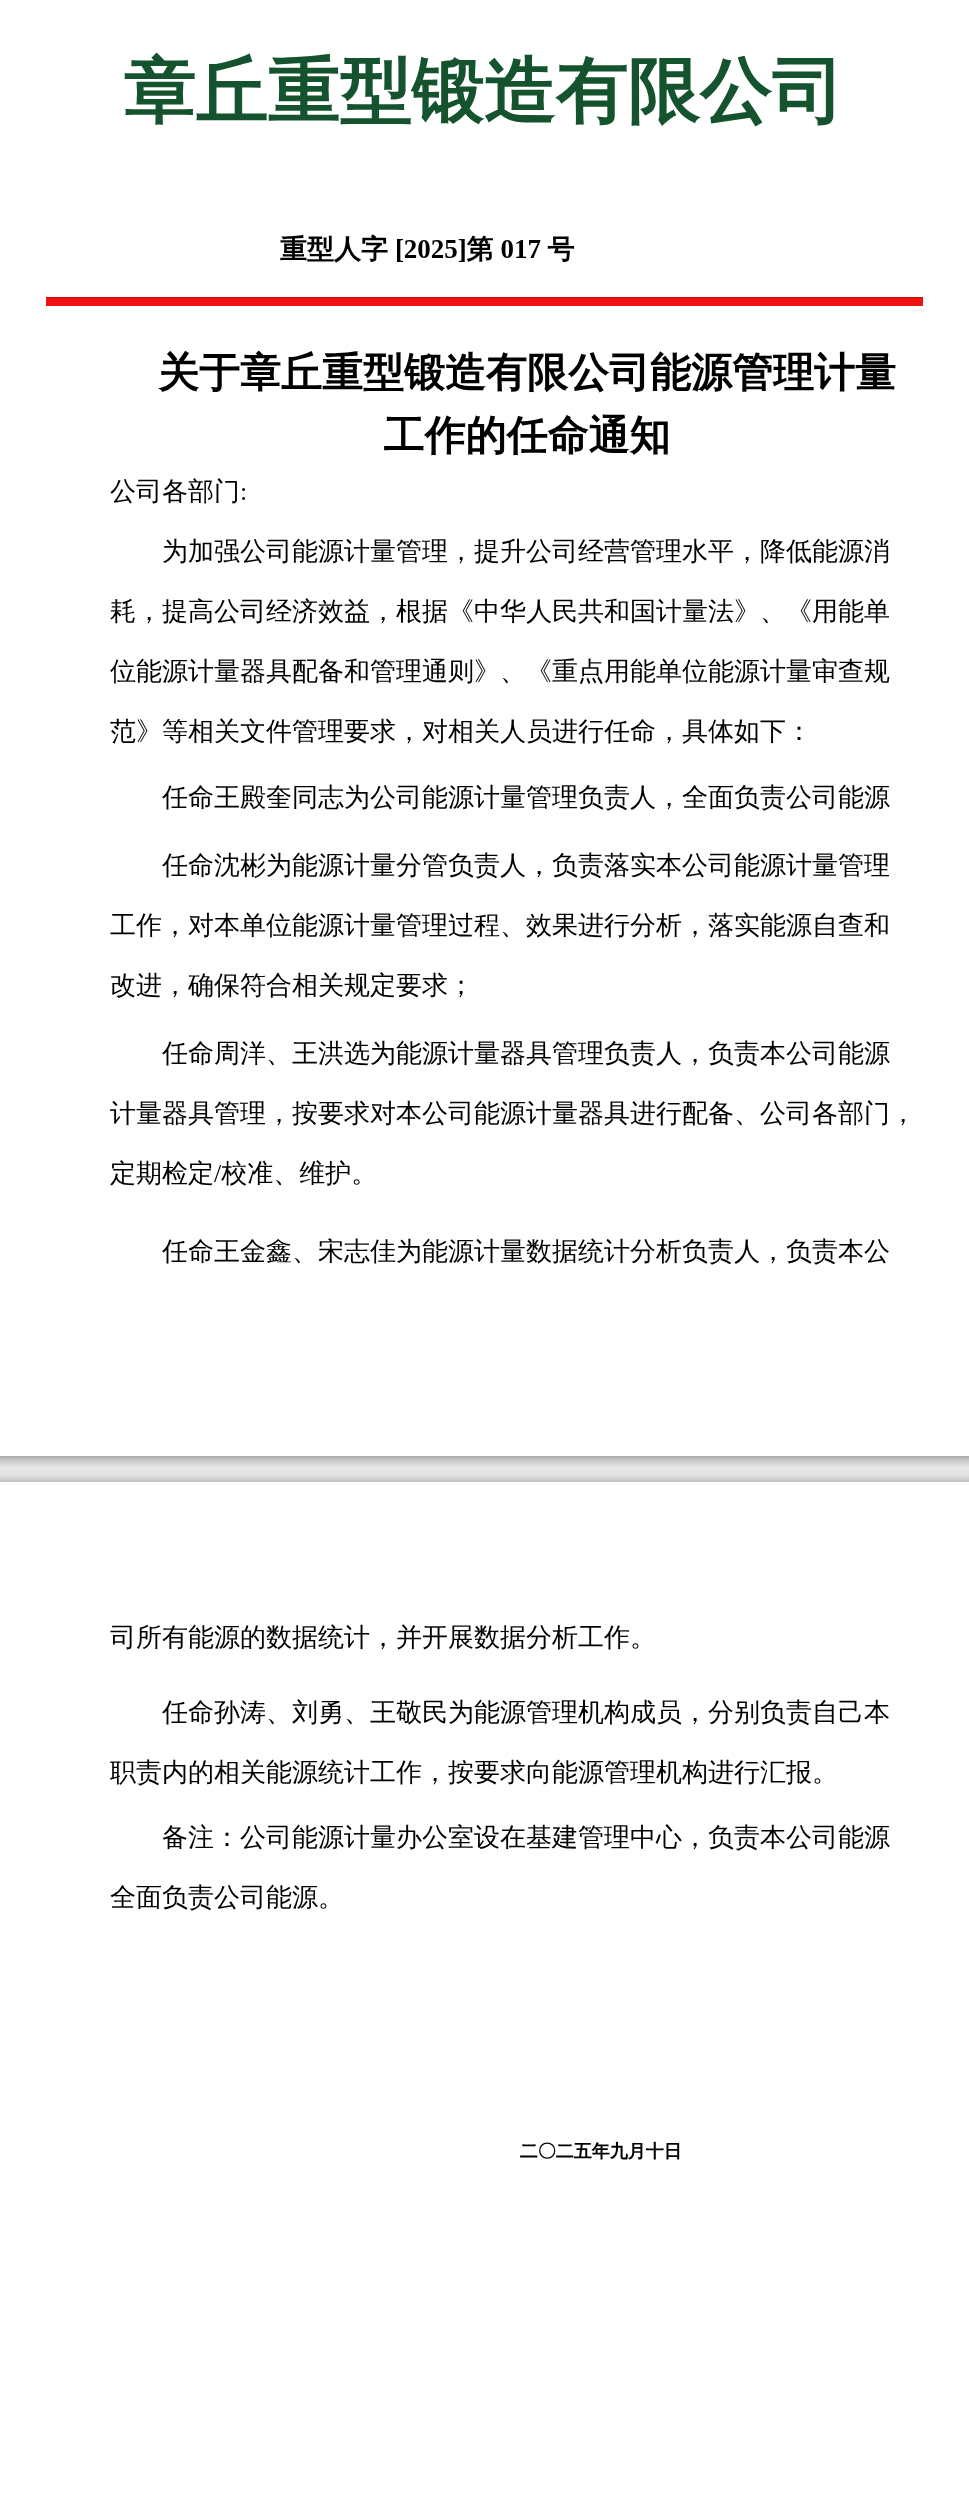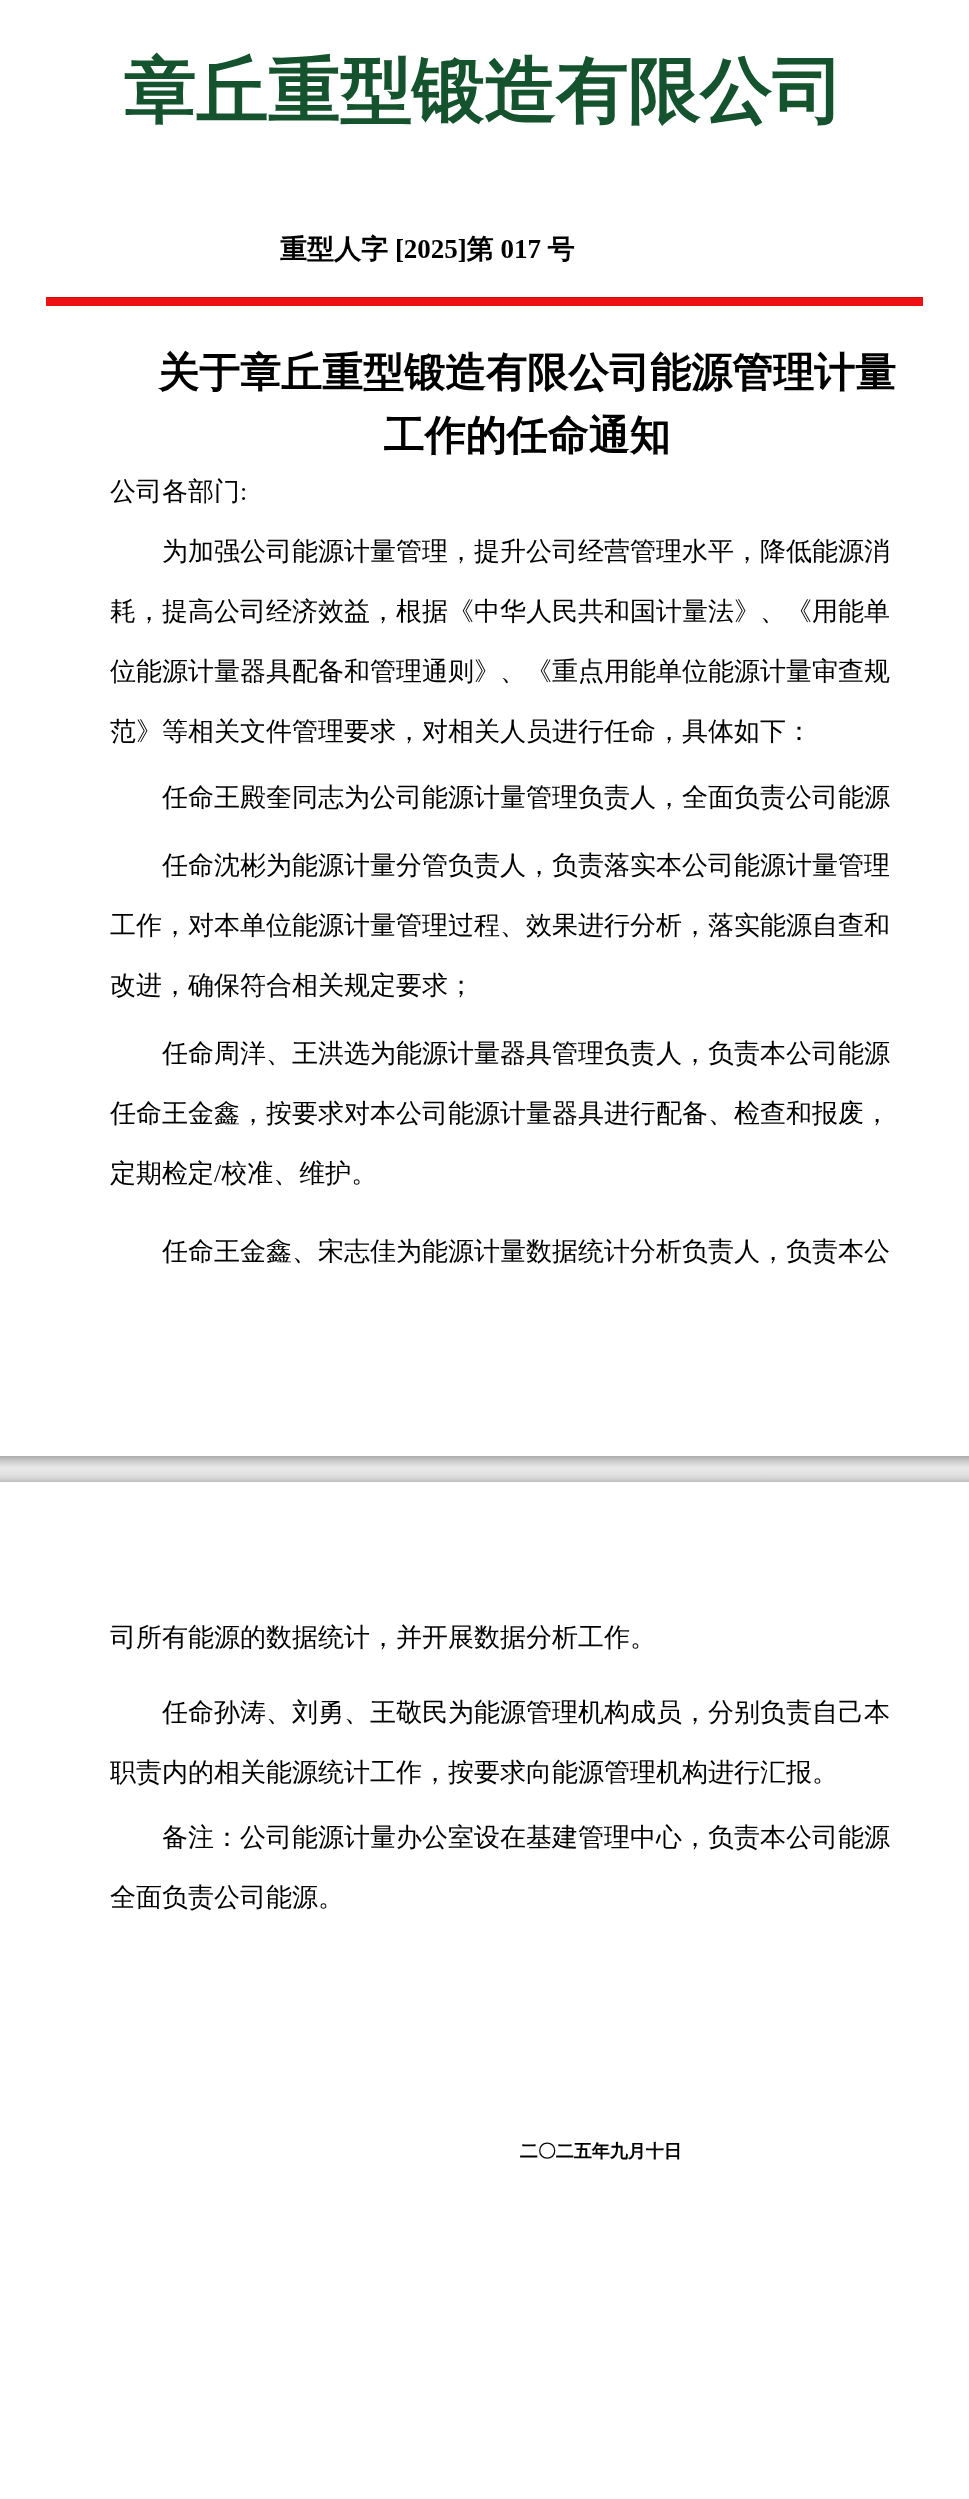--- a/index.html
+++ b/index.html
@@ -98,21 +98,21 @@
         <div class="para">
           <div class="line indent">任命王殿奎同志为公司能源计量管理负责人，全面负责公司能源</div>
         </div>
         <div class="para">
           <div class="line indent">任命沈彬为能源计量分管负责人，负责落实本公司能源计量管理</div>
           <div class="line">工作，对本单位能源计量管理过程、效果进行分析，落实能源自查和</div>
           <div class="line">改进，确保符合相关规定要求；</div>
         </div>
         <div class="para">
           <div class="line indent">任命周洋、王洪选为能源计量器具管理负责人，负责本公司能源</div>
-          <div class="line">任命王金鑫，按要求对本公司能源计量器具进行配备、检查和报废，</div>
+          <div class="line">计量器具管理，按要求对本公司能源计量器具进行配备、公司各部门，</div>
           <div class="line">定期检定/校准、维护。</div>
         </div>
         <div class="para">
           <div class="line indent">任命王金鑫、宋志佳为能源计量数据统计分析负责人，负责本公</div>
         </div>
       </div>
   </div>
 
   <div class="page-separator"></div>
 

